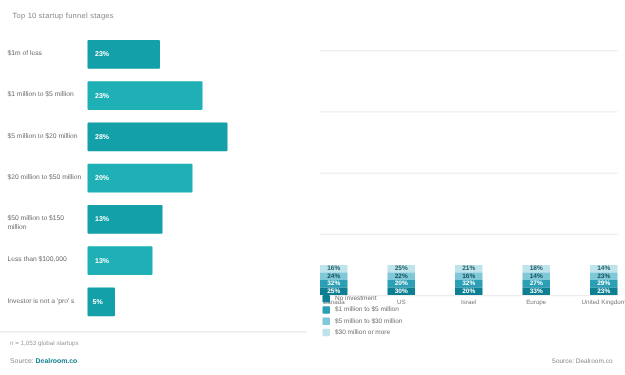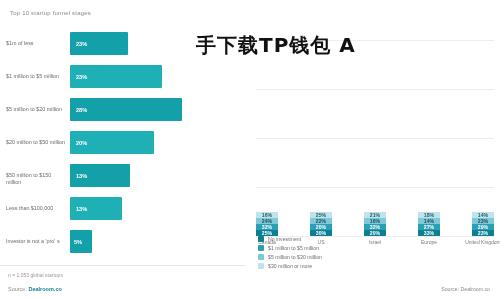--- a/index.html
+++ b/index.html
@@ -252,15 +252,14 @@
       </div>
       <div>
         <span class="rc-swatch" style="background:#bfe3ea"></span>
         <span>$30 million or more</span>
       </div>
     </div>
 
     <div class="rc-source">Source: Dealroom.co</div>
   </div>
 
-  <div class="ovl ovl-2">手下载TP钱包 A</div>
 
 </div>
 
 </body></html>

